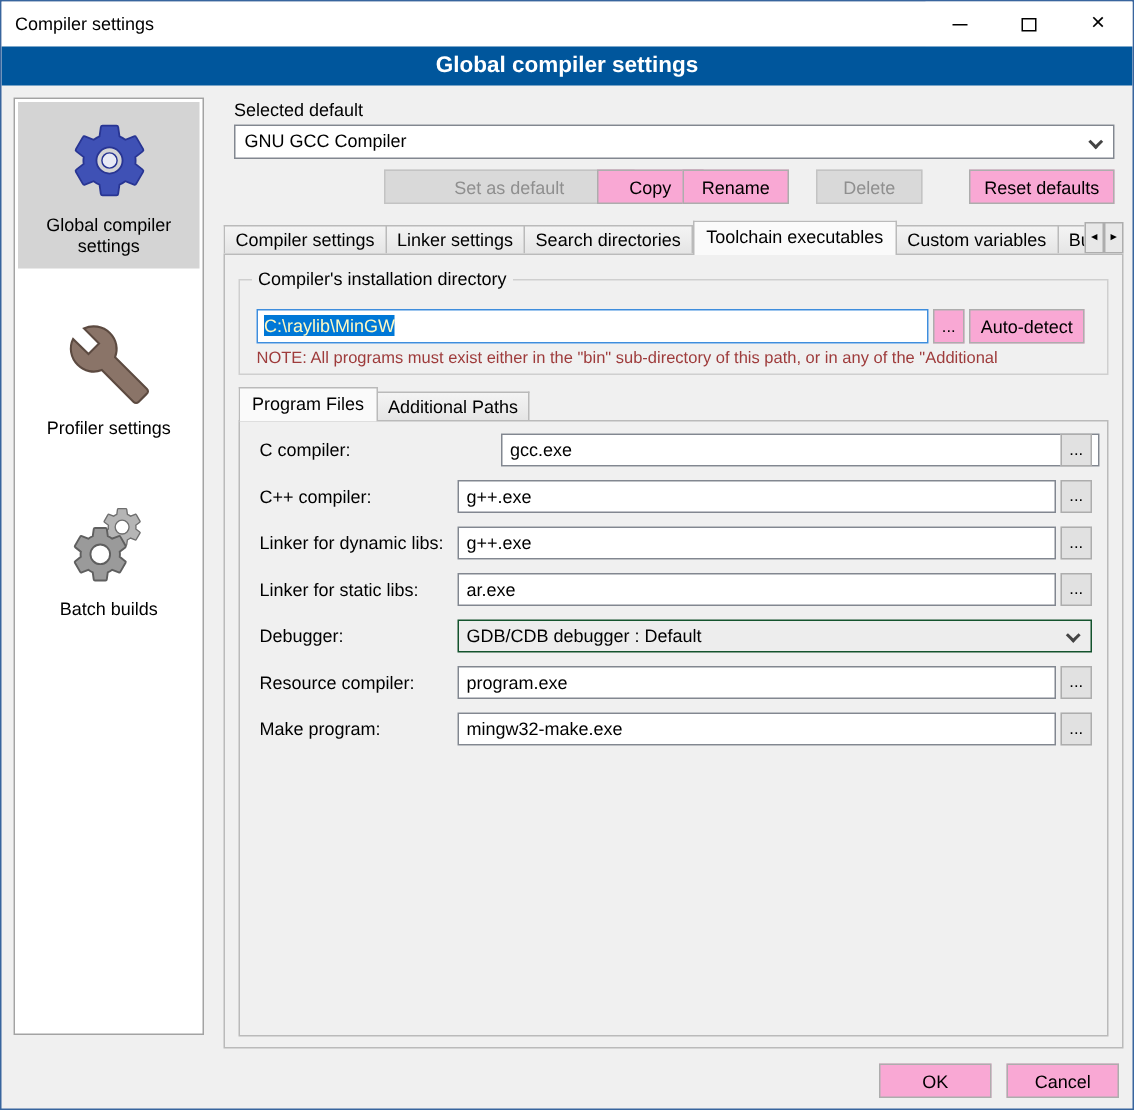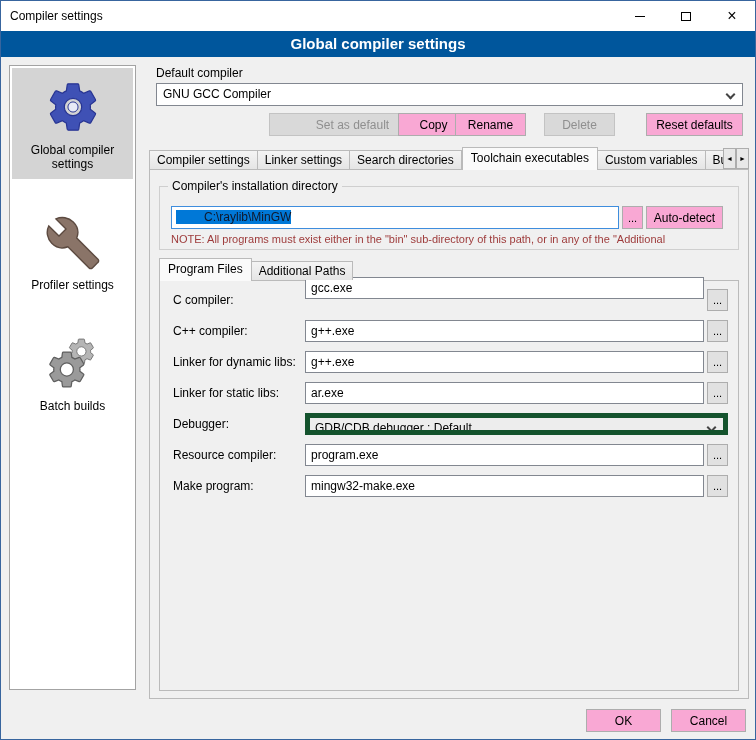--- a/index.html
+++ b/index.html
@@ -56,33 +56,33 @@
 
   
   .groupbox { position:absolute; left:158px; top:185px; width:580px; height:64px;
               border:1px solid #CFCFCF; z-index:2; }
   .groupbox-legend { position:absolute; left:167px; top:178px; background:#F0F0F0;
                      padding:0 4px; z-index:3; font-size:12px; }
 
   .dirinput { position:absolute; left:170px; top:205px; width:448px; height:23px; background:#FFF;
               border:1px solid #3E8DDD; line-height:21px; padding-left:4px; white-space:nowrap;
               overflow:hidden; z-index:3; font-size:12px; }
-  .selection { background:#0078D7; color:#0f172a;padding-left:28px; }
+  .selection { background:#0078D7; color:#fef9c3; }
   .note { position:absolute; left:170px; top:232px; width:566px; font-size:11px; color:#9E3B3B;
           white-space:nowrap; overflow:hidden; z-index:3; }
 
   
   .flabel { position:absolute; left:172px; width:130px; line-height:22px; font-size:12px; z-index:3; }
   .tinput { position:absolute; left:304px; width:399px; height:22px; background:#FFF;
             border:1px solid #828790; line-height:20px; padding-left:5px; z-index:3; font-size:12px;
             white-space:nowrap; overflow:hidden; }
   .browse { position:absolute; width:21px; height:22px; background:#E1E1E1; border:1px solid #ADADAD;
             font-size:11px; z-index:3; padding:0; cursor:default; }
   .dbgcombo { position:absolute; left:304px; width:423px; height:22px; z-index:3;
-              background:#EDEDED; border:5px solid #14532d; line-height:20px; padding:0 22px 0 5px;
+              background:#EDEDED; border:1px solid #14532d; line-height:20px; padding:0 22px 0 5px;
               font-size:12px; white-space:nowrap; overflow:hidden; cursor:default; }
   .dbgcombo .chev { top:6px; }
 
   svg { display:block; }
 </style>
 </head>
 <body>
 
 <div class="window">
 
@@ -121,27 +121,27 @@
           <path fill="#B5B5B5" stroke="#6E6E6E" stroke-width="0.7" d="M19.14 12.94c.04-.3.06-.61.06-.94 0-.32-.02-.64-.07-.94l2.03-1.58c.18-.14.23-.41.12-.61l-1.92-3.32c-.12-.22-.37-.29-.59-.22l-2.39.96c-.5-.38-1.03-.7-1.62-.94L14.4 2.81c-.04-.24-.24-.41-.48-.41h-3.84c-.24 0-.43.17-.47.41L9.25 5.35c-.59.24-1.13.57-1.62.94l-2.39-.96c-.22-.08-.47 0-.59.22L2.74 8.87c-.12.21-.08.47.12.61l2.03 1.58c-.05.3-.09.63-.09.94s.02.64.07.94l-2.03 1.58c-.18.14-.23.41-.12.61l1.92 3.32c.12.22.37.29.59.22l2.39-.96c.5.38 1.03.7 1.62.94l.36 2.54c.05.24.24.41.48.41h3.84c.24 0 .44-.17.47-.41l.36-2.54c.59-.24 1.13-.56 1.62-.94l2.39.96c.22.08.47 0 .59-.22l1.92-3.32c.12-.22.07-.47-.12-.61l-2.01-1.58zM12 15.6c-1.98 0-3.6-1.62-3.6-3.6s1.62-3.6 3.6-3.6 3.6 1.62 3.6 3.6-1.62 3.6-3.6 3.6z"></path>
         </g>
         <g transform="translate(0,5) scale(0.78)">
           <path fill="#9A9A9A" stroke="#5F5F5F" stroke-width="0.7" d="M19.14 12.94c.04-.3.06-.61.06-.94 0-.32-.02-.64-.07-.94l2.03-1.58c.18-.14.23-.41.12-.61l-1.92-3.32c-.12-.22-.37-.29-.59-.22l-2.39.96c-.5-.38-1.03-.7-1.62-.94L14.4 2.81c-.04-.24-.24-.41-.48-.41h-3.84c-.24 0-.43.17-.47.41L9.25 5.35c-.59.24-1.13.57-1.62.94l-2.39-.96c-.22-.08-.47 0-.59.22L2.74 8.87c-.12.21-.08.47.12.61l2.03 1.58c-.05.3-.09.63-.09.94s.02.64.07.94l-2.03 1.58c-.18.14-.23.41-.12.61l1.92 3.32c.12.22.37.29.59.22l2.39-.96c.5.38 1.03.7 1.62.94l.36 2.54c.05.24.24.41.48.41h3.84c.24 0 .44-.17.47-.41l.36-2.54c.59-.24 1.13-.56 1.62-.94l2.39.96c.22.08.47 0 .59-.22l1.92-3.32c.12-.22.07-.47-.12-.61l-2.01-1.58zM12 15.6c-1.98 0-3.6-1.62-3.6-3.6s1.62-3.6 3.6-3.6 3.6 1.62 3.6 3.6-1.62 3.6-3.6 3.6z"></path>
         </g>
       </svg>
       <span class="label">Batch builds</span>
     </div>
   </div>
 
-  <span class="lbl" style="left:155px; top:65px;">Default compiler</span>
+  <span class="lbl" style="left:155px; top:65px;">Selected default</span>
   <div class="combo" style="left:155px; top:82px; width:587px;">
     <span>GNU GCC Compiler</span>
     <span class="chev"></span>
   </div>
 
-  <button class="btn disabled" style="left:268px; top:112px; width:167px;">Set as default</button>
+  <button class="btn disabled" style="left:255px; top:112px; width:167px;">Set as default</button>
   <button class="btn" style="left:397px; top:112px; width:71px;">Copy</button>
   <button class="btn" style="left:454px; top:112px; width:71px;">Rename</button>
   <button class="btn disabled" style="left:543px; top:112px; width:71px;">Delete</button>
   <button class="btn" style="left:645px; top:112px; width:97px;">Reset defaults</button>
 
   <div class="tabstrip" style="left:148px; top:146px; width:574px;">
     <div class="tab">Compiler settings</div>
     <div class="tab">Linker settings</div>
     <div class="tab">Search directories</div>
     <div class="tab active">Toolchain executables</div>
@@ -163,21 +163,21 @@
   <button class="btn" style="left:645px; top:205px; width:77px; height:23px; z-index:3;">Auto-detect</button>
   <div class="note">NOTE: All programs must exist either in the "bin" sub-directory of this path, or in any of the "Additional</div>
 
   <div class="tabstrip" style="left:158px; top:257px; width:580px; z-index:4;">
     <div class="tab active">Program Files</div>
     <div class="tab">Additional Paths</div>
   </div>
   <div class="panel" style="left:158px; top:279px; width:580px; height:411px;"></div>
 
   <span class="flabel" style="top:288px;">C compiler:</span>
-  <div class="tinput" style="top:276px;">
+  <div class="tinput" style="top:288px;margin-left:29px;">
     <span>gcc.exe</span>
   </div>
   <button class="browse" style="left:706px; top:288px;">...</button>
 
   <span class="flabel" style="top:319px;">C++ compiler:</span>
   <div class="tinput" style="top:319px;">
     <span>g++.exe</span>
   </div>
   <button class="browse" style="left:706px; top:319px;">...</button>
 

